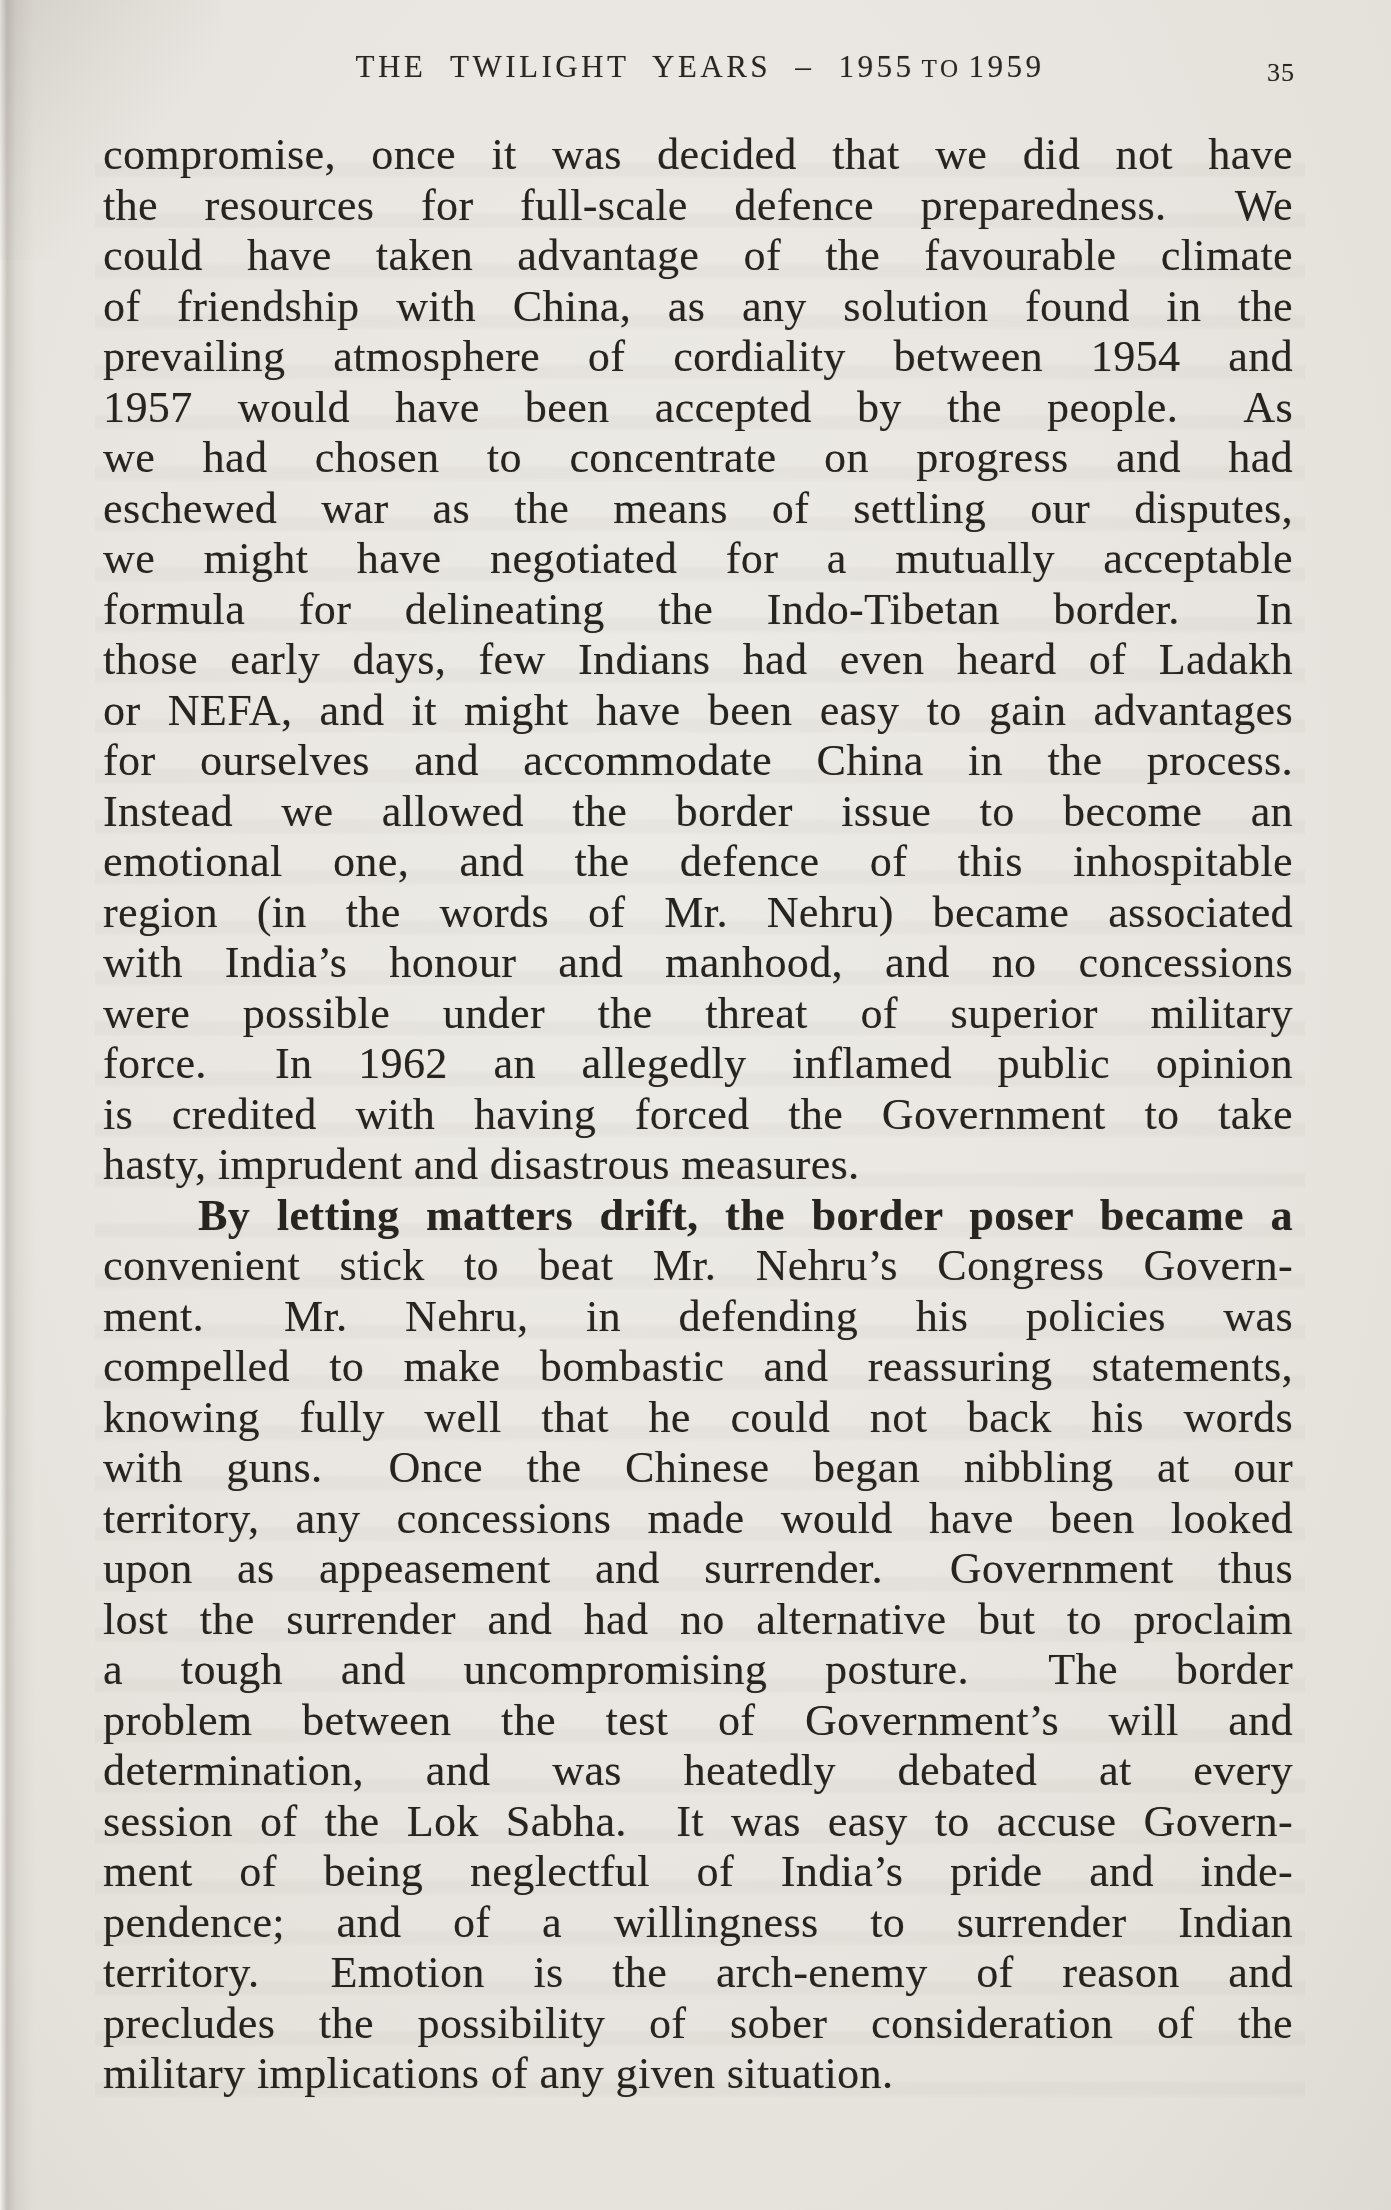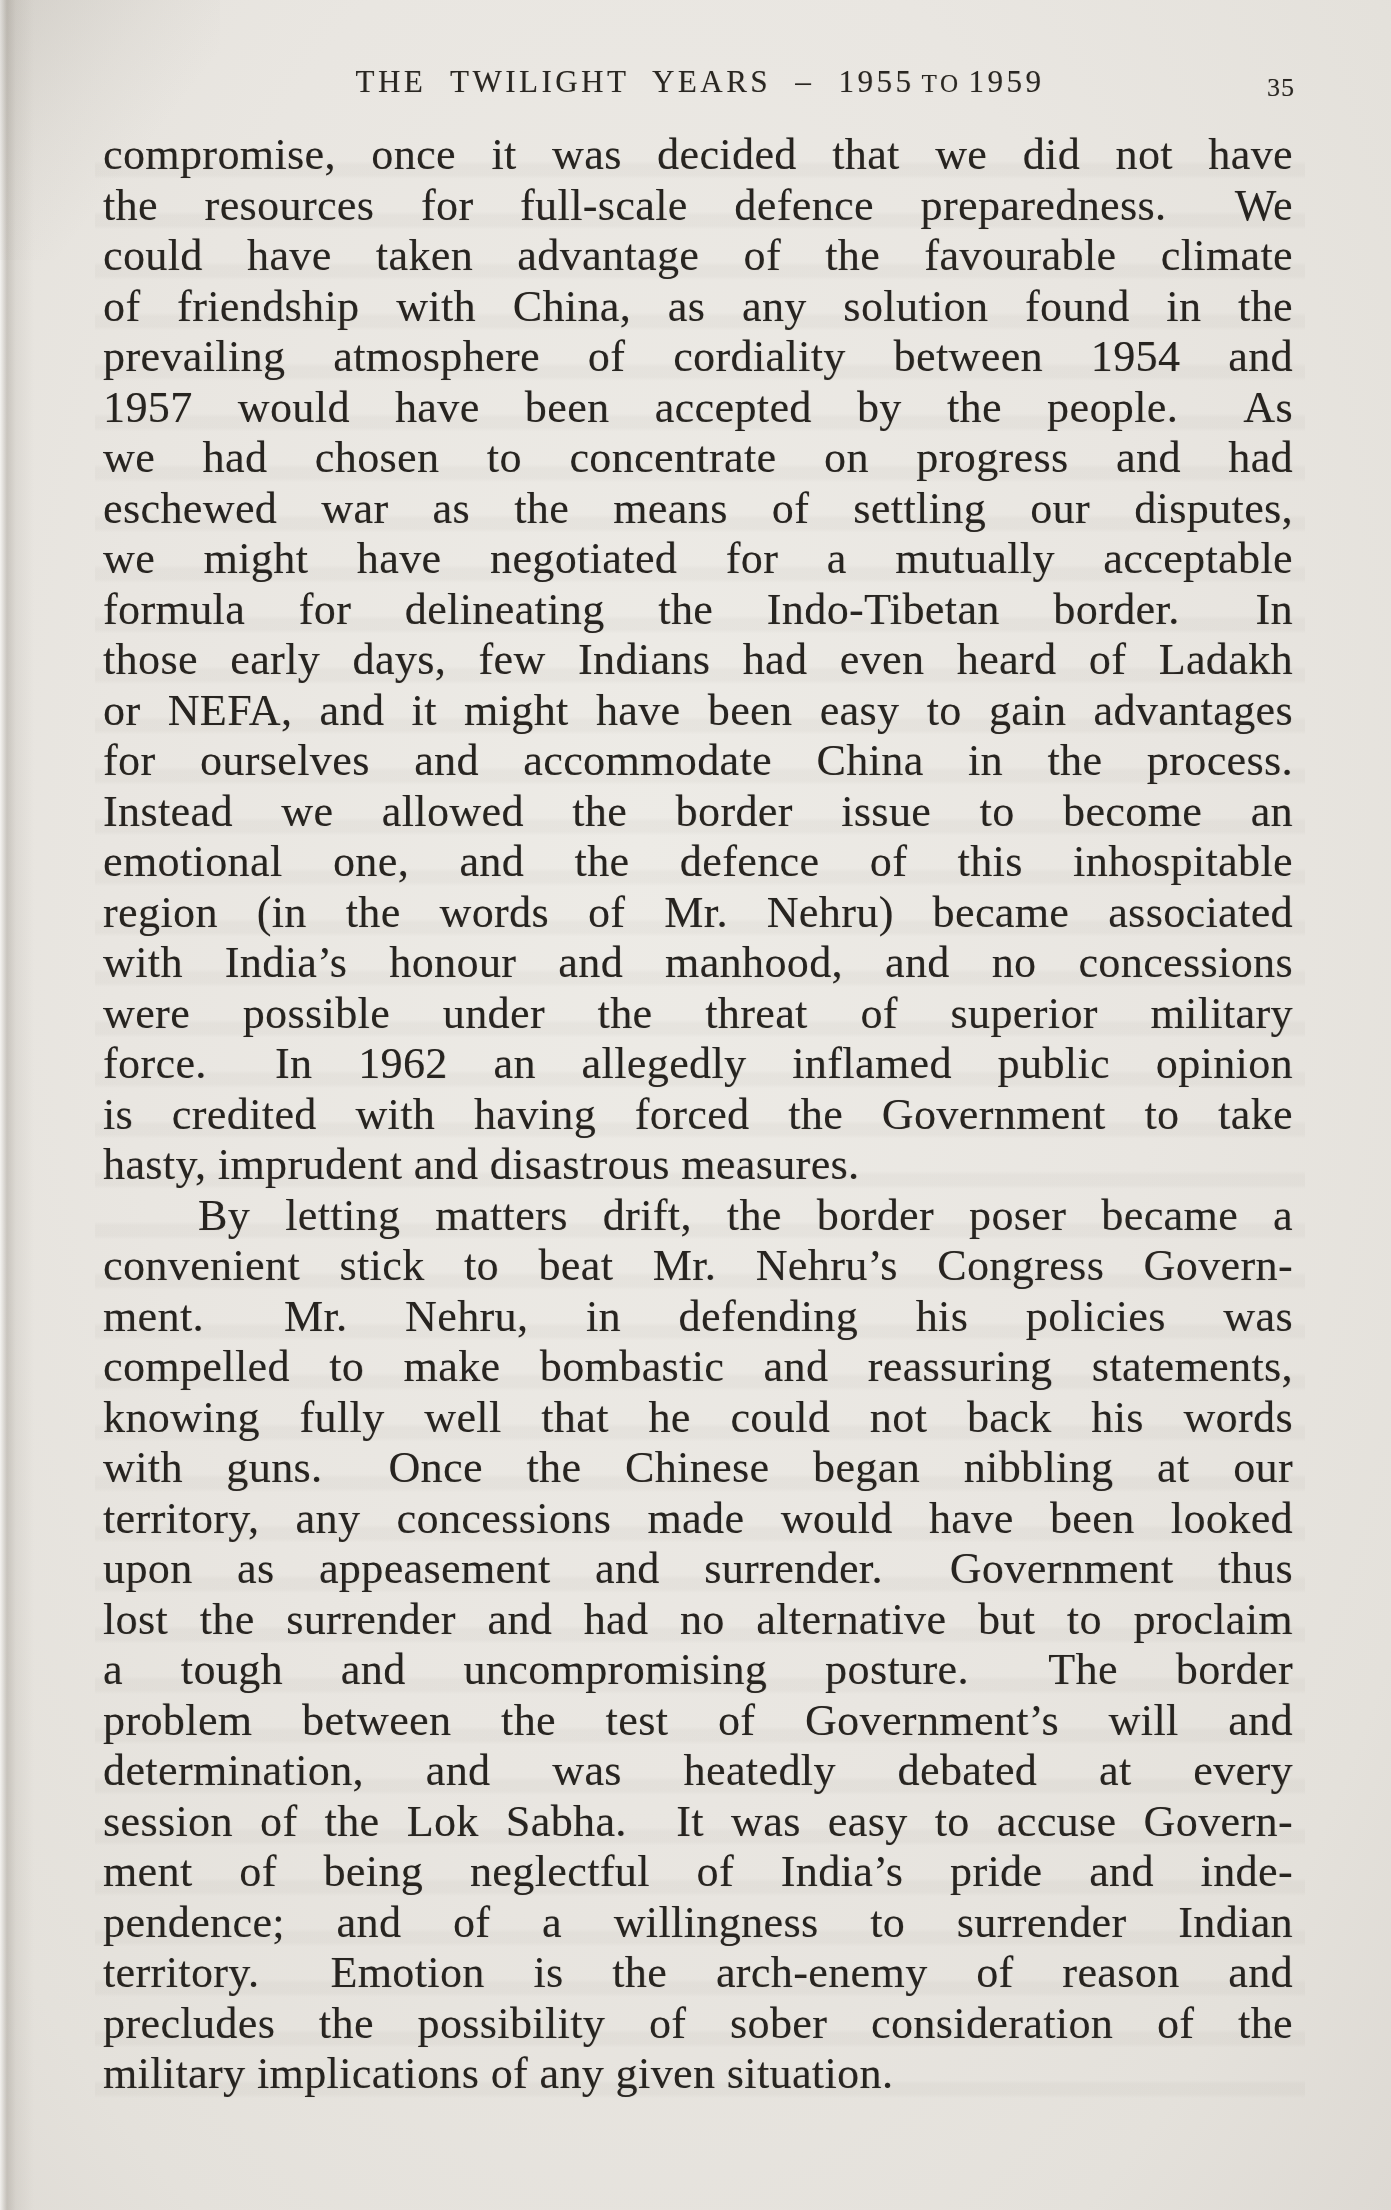--- a/index.html
+++ b/index.html
@@ -19,21 +19,21 @@
       rgba(255,255,255,0.55) 0px, rgba(124,117,107,0.28) 7px,
       rgba(124,117,107,0.10) 16px, rgba(124,117,107,0.0) 34px);
     pointer-events: none;
   }
   .corner {
     position: absolute; left: 0; top: 0; width: 220px; height: 260px;
     background: linear-gradient(128deg, rgba(118,111,101,0.16) 0%, rgba(118,111,101,0.05) 38%, rgba(118,111,101,0) 62%);
     pointer-events: none;
   }
   .header {
-    position: absolute; top: 55px; left: 105px; width: 1190px; height: 42px;
+    position: absolute; top: 40px; left: 105px; width: 1190px; height: 42px;
   }
   .title {
     position: absolute; left: 50%; bottom: 0; transform: translateX(-50%);
     white-space: nowrap;
     font-size: 31px; line-height: 1;
     letter-spacing: 3.5px; word-spacing: 13px;
     color: #2a2722;
     text-shadow: 0.3px 0.3px 0.7px rgba(45,40,34,0.35);
   }
   .title .small-to { font-size: 25px; margin: 0 7px; }
@@ -57,21 +57,21 @@
     letter-spacing: 0.4px;
     text-shadow: 0.3px 0.3px 0.7px rgba(45,40,34,0.38);
   }
   .line {
     text-align: justify;
     text-align-last: justify;
   }
   .line.pend {            
     text-align-last: left;
   }
-  .line.indent { padding-left: 95px; }
+  .line.indent { padding-left: 95px; font-weight: bold; }
 </style>
 </head>
 <body>
 
 <div class="page">
   <div class="edge-left"></div>
   <div class="corner"></div>
 
   <div class="header">
     <div class="title">

